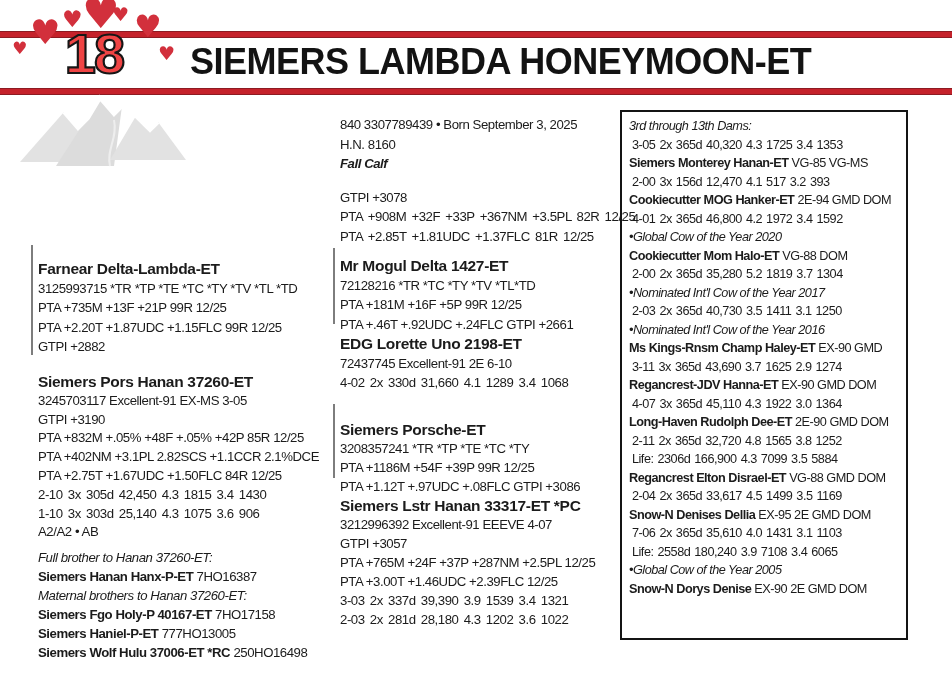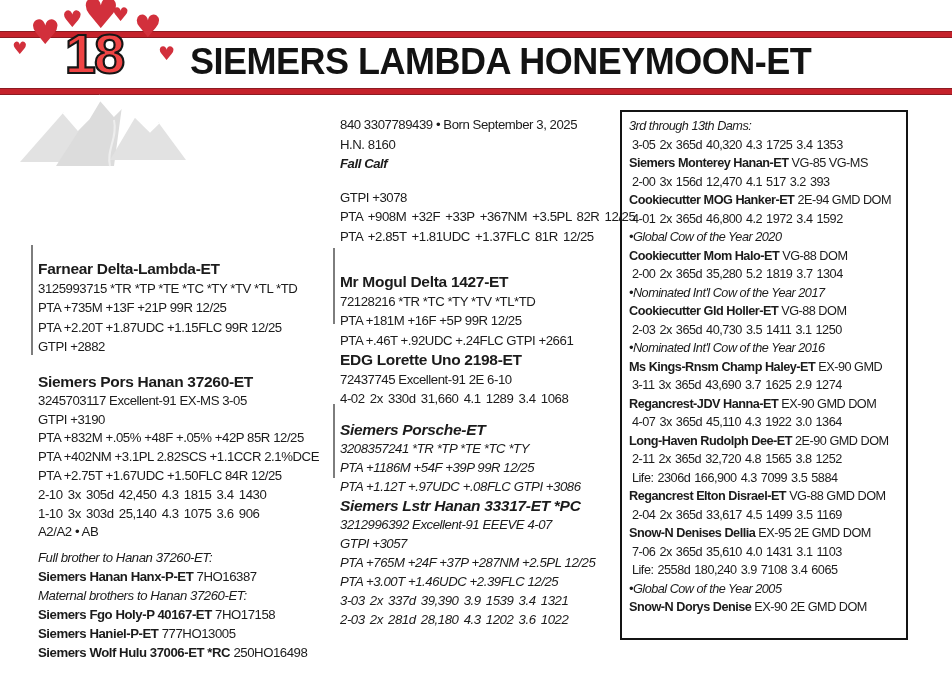--- a/index.html
+++ b/index.html
@@ -112,30 +112,30 @@
     </div>
   <div class="block lh19" style="left:38px;top:528px;">
       <div class="ln italic">Full brother to Hanan 37260-ET:</div>
       <div class="ln namenum"><span class="b">Siemers Hanan Hanx-P-ET</span><span> 7HO16387</span></div>
       <div class="ln italic">Maternal brothers to Hanan 37260-ET:</div>
       <div class="ln namenum"><span class="b">Siemers Fgo Holy-P 40167-ET</span><span> 7HO17158</span></div>
       <div class="ln namenum"><span class="b">Siemers Haniel-P-ET</span><span> 777HO13005</span></div>
       <div class="ln namenum"><span class="b">Siemers Wolf Hulu 37006-ET *RC</span><span> 250HO16498</span></div>
     </div>
 
-  <div class="block" style="left:340px;top:252px;">
+  <div class="block" style="left:340px;top:236px;">
       <div class="ln name">Mr Mogul Delta 1427-ET</div>
       <div class="ln plain">72128216  *TR *TC *TY *TV *TL*TD</div>
       <div class="ln plain">PTA +181M +16F +5P 99R 12/25</div>
       <div class="ln plain">PTA +.46T +.92UDC +.24FLC GTPI +2661</div>
       <div class="ln name">EDG Lorette Uno 2198-ET</div>
       <div class="ln plain">72437745   Excellent-91 2E  6-10</div>
       <div class="ln record">4-02  2x  330d  31,660  4.1  1289  3.4  1068</div>
     </div>
-  <div class="block lh19" style="left:340px;top:400px;font-style:italic;">
+  <div class="block lh19" style="left:340px;top:400px;">
       <div class="ln name">Siemers Porsche-ET</div>
       <div class="ln plain">3208357241   *TR *TP *TE *TC *TY</div>
       <div class="ln plain">PTA +1186M +54F +39P 99R 12/25</div>
       <div class="ln plain">PTA +1.12T +.97UDC +.08FLC GTPI +3086</div>
       <div class="ln name">Siemers Lstr Hanan 33317-ET *PC</div>
       <div class="ln plain">3212996392    Excellent-91 EEEVE  4-07</div>
       <div class="ln plain">GTPI +3057</div>
       <div class="ln plain">PTA +765M +24F +37P +287NM +2.5PL 12/25</div>
       <div class="ln plain">PTA +3.00T +1.46UDC +2.39FLC 12/25</div>
       <div class="ln record">3-03  2x  337d  39,390  3.9  1539  3.4  1321</div>
@@ -146,21 +146,20 @@
       <div class="ln italic">3rd through 13th Dams:</div>
       <div class="ln record">3-05  2x  365d  40,320  4.3  1725  3.4  1353</div>
       <div class="ln dname"><span class="b">Siemers Monterey Hanan-ET</span><span> VG-85 VG-MS</span></div>
       <div class="ln record">2-00  3x  156d  12,470  4.1  517  3.2  393</div>
       <div class="ln dname"><span class="b">Cookiecutter MOG Hanker-ET</span><span> 2E-94 GMD DOM</span></div>
       <div class="ln record">4-01  2x  365d  46,800  4.2  1972  3.4  1592</div>
       <div class="ln italic">•Global Cow of the Year 2020</div>
       <div class="ln dname"><span class="b">Cookiecutter Mom Halo-ET</span><span> VG-88 DOM</span></div>
       <div class="ln record">2-00  2x  365d  35,280  5.2  1819  3.7  1304</div>
       <div class="ln italic">•Nominated Int'l Cow of the Year 2017</div>
-      <div class="ln dname"><span class="b">Cookiecutter Gld Holler-ET</span><span> VG-88 DOM</span></div>
       <div class="ln record">2-03  2x  365d  40,730  3.5  1411  3.1  1250</div>
       <div class="ln italic">•Nominated Int'l Cow of the Year 2016</div>
       <div class="ln dname"><span class="b">Ms Kings-Rnsm Champ Haley-ET</span><span> EX-90 GMD</span></div>
       <div class="ln record">3-11  3x  365d  43,690  3.7  1625  2.9  1274</div>
       <div class="ln dname"><span class="b">Regancrest-JDV Hanna-ET</span><span> EX-90 GMD DOM</span></div>
       <div class="ln record">4-07  3x  365d  45,110  4.3  1922  3.0  1364</div>
       <div class="ln dname"><span class="b">Long-Haven Rudolph Dee-ET</span><span> 2E-90 GMD DOM</span></div>
       <div class="ln record">2-11  2x  365d  32,720  4.8  1565  3.8  1252</div>
       <div class="ln record">Life:    2306d  166,900  4.3  7099  3.5  5884</div>
       <div class="ln dname"><span class="b">Regancrest Elton Disrael-ET</span><span> VG-88 GMD DOM</span></div>

